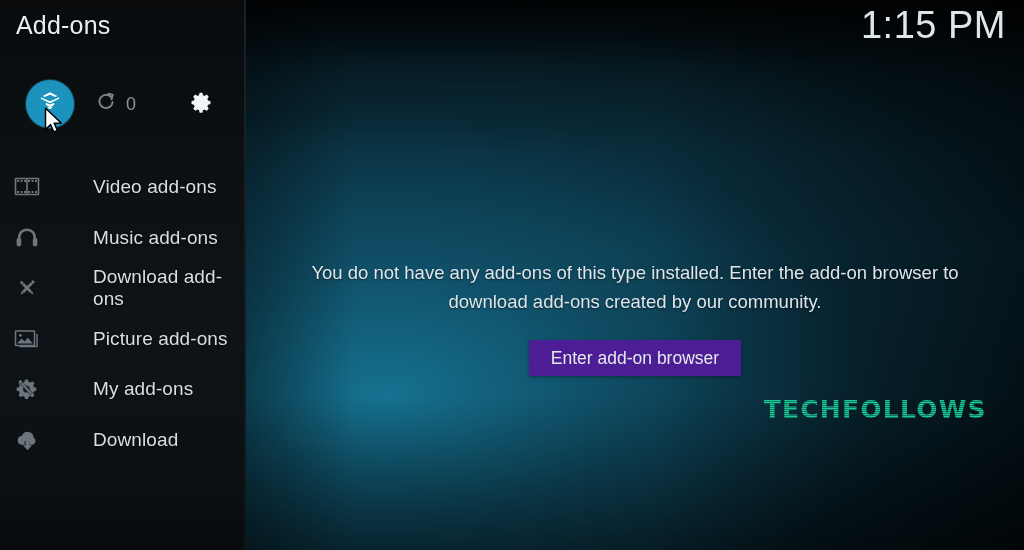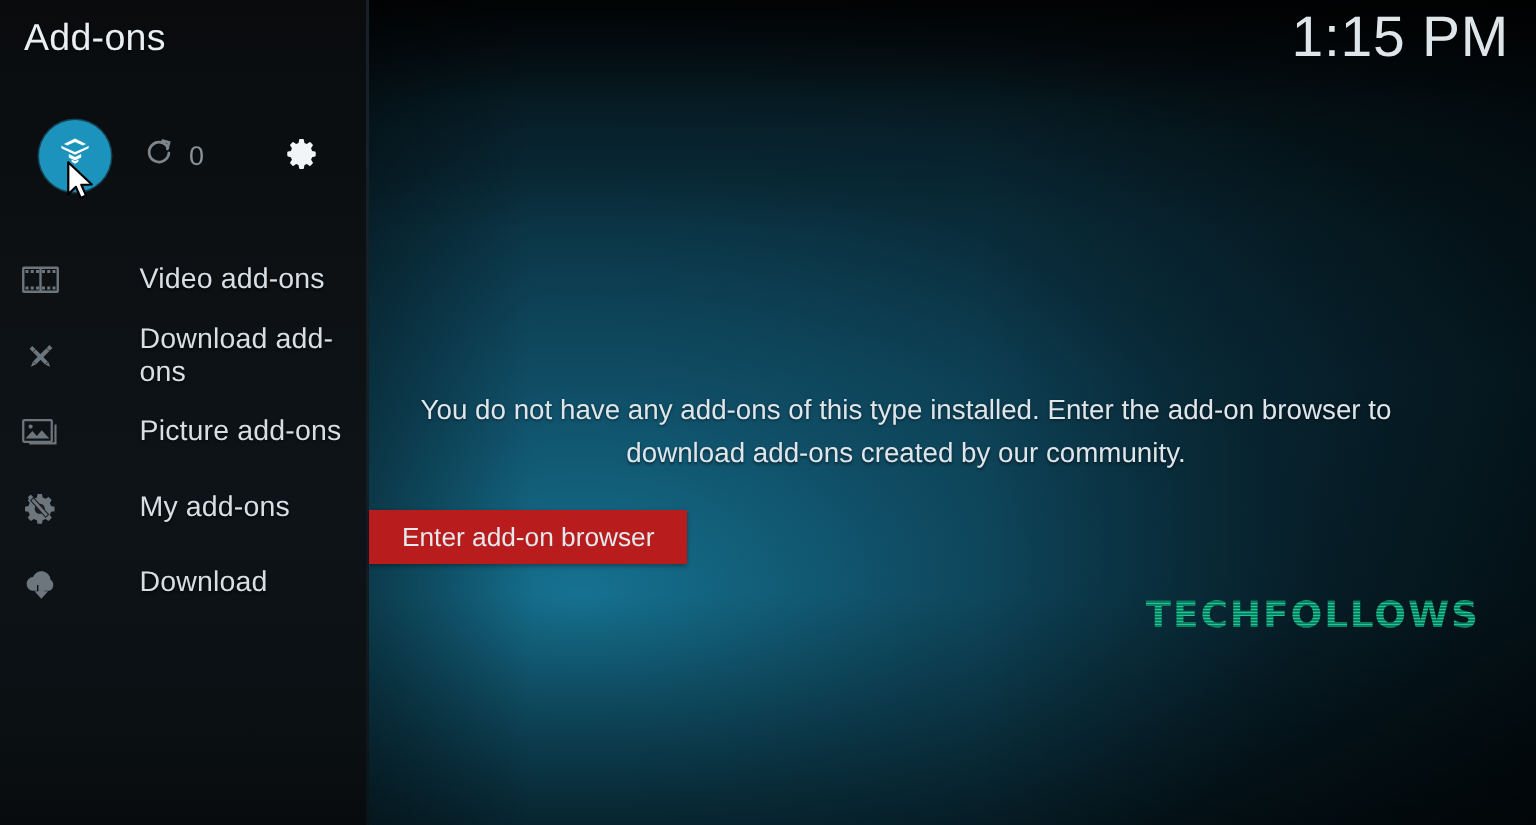--- a/index.html
+++ b/index.html
@@ -81,30 +81,30 @@
     text-shadow:0 1px 2px rgba(0,0,0,.6);
   }
 
   
   #clock{
     position:absolute; right:18px; top:4px;
     font-size:38px; color:#dfe6ea; font-weight:300; letter-spacing:0.5px;
   }
   #empty-block{
     position:absolute; left:246px; right:0; top:258px;
-    display:flex; flex-direction:column; align-items:flex-start;
+    display:flex; flex-direction:column; align-items:center;
   }
   #empty-message{
     width:716px; text-align:center;
     font-size:18.5px; line-height:29px; color:#dfe6eb; font-weight:400;
     text-shadow:0 1px 2px rgba(0,0,0,.55);
   }
   #enter-browser-button{
     margin-top:24px;
-    background:#b91c1c;
+    background:#4c1d95;
     color:#e3eaee;
     border:none;
     font-family:"Liberation Sans", sans-serif;
     font-size:17.5px; font-weight:400;
     padding:0 22px; height:36px; line-height:36px;
     cursor:pointer;
     box-shadow:0 1px 3px rgba(0,0,0,.35);
   }
 
   
@@ -192,20 +192,30 @@
                 <rect x="10" y="15" width="2" height="2"></rect>
               <rect x="14" y="15" width="2" height="2"></rect>
                 <rect x="17.5" y="15" width="2" height="2"></rect>
                 <rect x="21" y="15" width="2" height="2"></rect>
             </g>
           </svg>
         </span>
         <span class="mi-label">Video add-ons</span>
       </div>
 
+      <div class="menu-item">
+        <span class="mi-icon">
+          <svg width="26" height="24" viewBox="0 0 26 24" fill="#6d767c">
+            <path d="M13 2.6c-5.0 0-9.0 3.9-9.0 8.8v4.0h2.6v-4.0c0-3.5 2.9-6.3 6.4-6.3s6.4 2.8 6.4 6.3v4.0h2.6v-4.0c0-4.9-4.0-8.8-9.0-8.8z"></path>
+            <rect x="2.6" y="11.8" width="4.6" height="8.6" rx="2.2"></rect>
+            <rect x="18.8" y="11.8" width="4.6" height="8.6" rx="2.2"></rect>
+          </svg>
+        </span>
+        <span class="mi-label">Music add-ons</span>
+      </div>
 
 
       <div class="menu-item">
         <span class="mi-icon">
           <svg width="26" height="26" viewBox="0 0 26 26" fill="#6d767c">
             <g transform="rotate(45 13 13)">
               <path d="M11.6 3.2h2.8v2.6h-2.8z"></path>
               <path d="M11.6 6.1h2.8v12.4h-2.8z"></path>
               <path d="M11.6 18.7h2.8l-1.4 3.4z"></path>
             </g>

